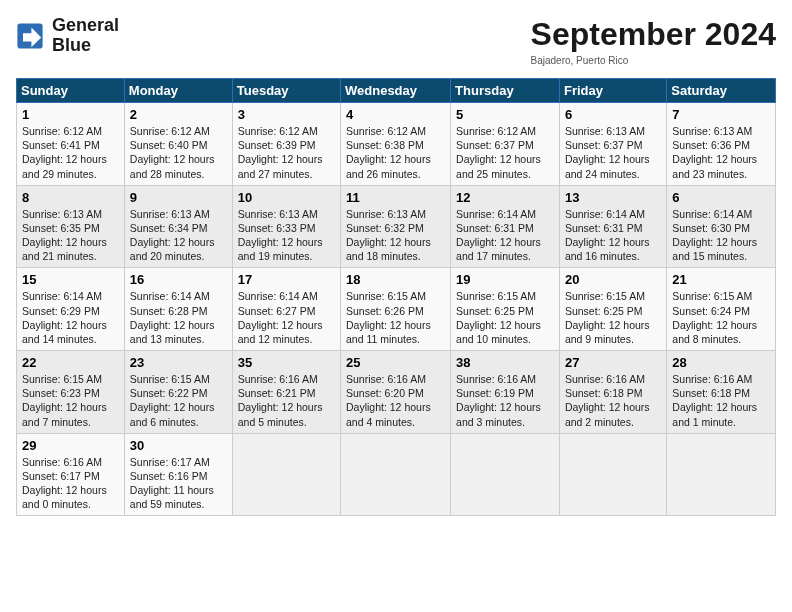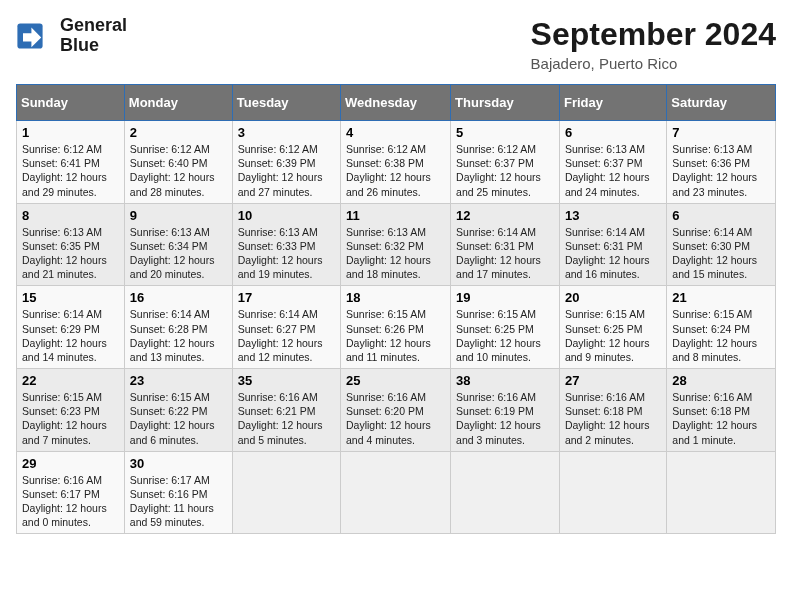--- a/index.html
+++ b/index.html
@@ -12,54 +12,54 @@
     }
     .header-area {
       display: flex;
       justify-content: space-between;
       align-items: flex-start;
       margin-bottom: 12px;
     }
     .logo {
       display: flex;
       align-items: center;
-      gap: 16px;
+      gap: 8px;
     }
     .logo-text {
       font-size: 18px;
       font-weight: bold;
       color: #1a1a1a;
       line-height: 1.1;
     }
     .logo-icon {
       width: 28px;
       height: 28px;
     }
     .title-area {
       text-align: left;
     }
     .month-title {
       font-size: 32px;
       font-weight: bold;
       color: #1a1a1a;
     }
     .location-title {
-      font-size: 15px;
+      font-size: 10px;
       color: #555;
       margin-top: 2px;
     }
     table {
       width: 100%;
       border-collapse: collapse;
       font-size: 11px;
     }
     thead th {
-      background-color: #737373;
+      background-color: #0c4a6e;
       color: #fff;
-      padding: 10px 4px;
+      padding: 4px 4px;
       text-align: left;
       font-size: 13px;
       font-weight: bold;
       border: 1px solid #2e6db4;
     }
     tbody td {
       border: 1px solid #ccc;
       vertical-align: top;
       padding: 4px 5px;
       height: 80px;

